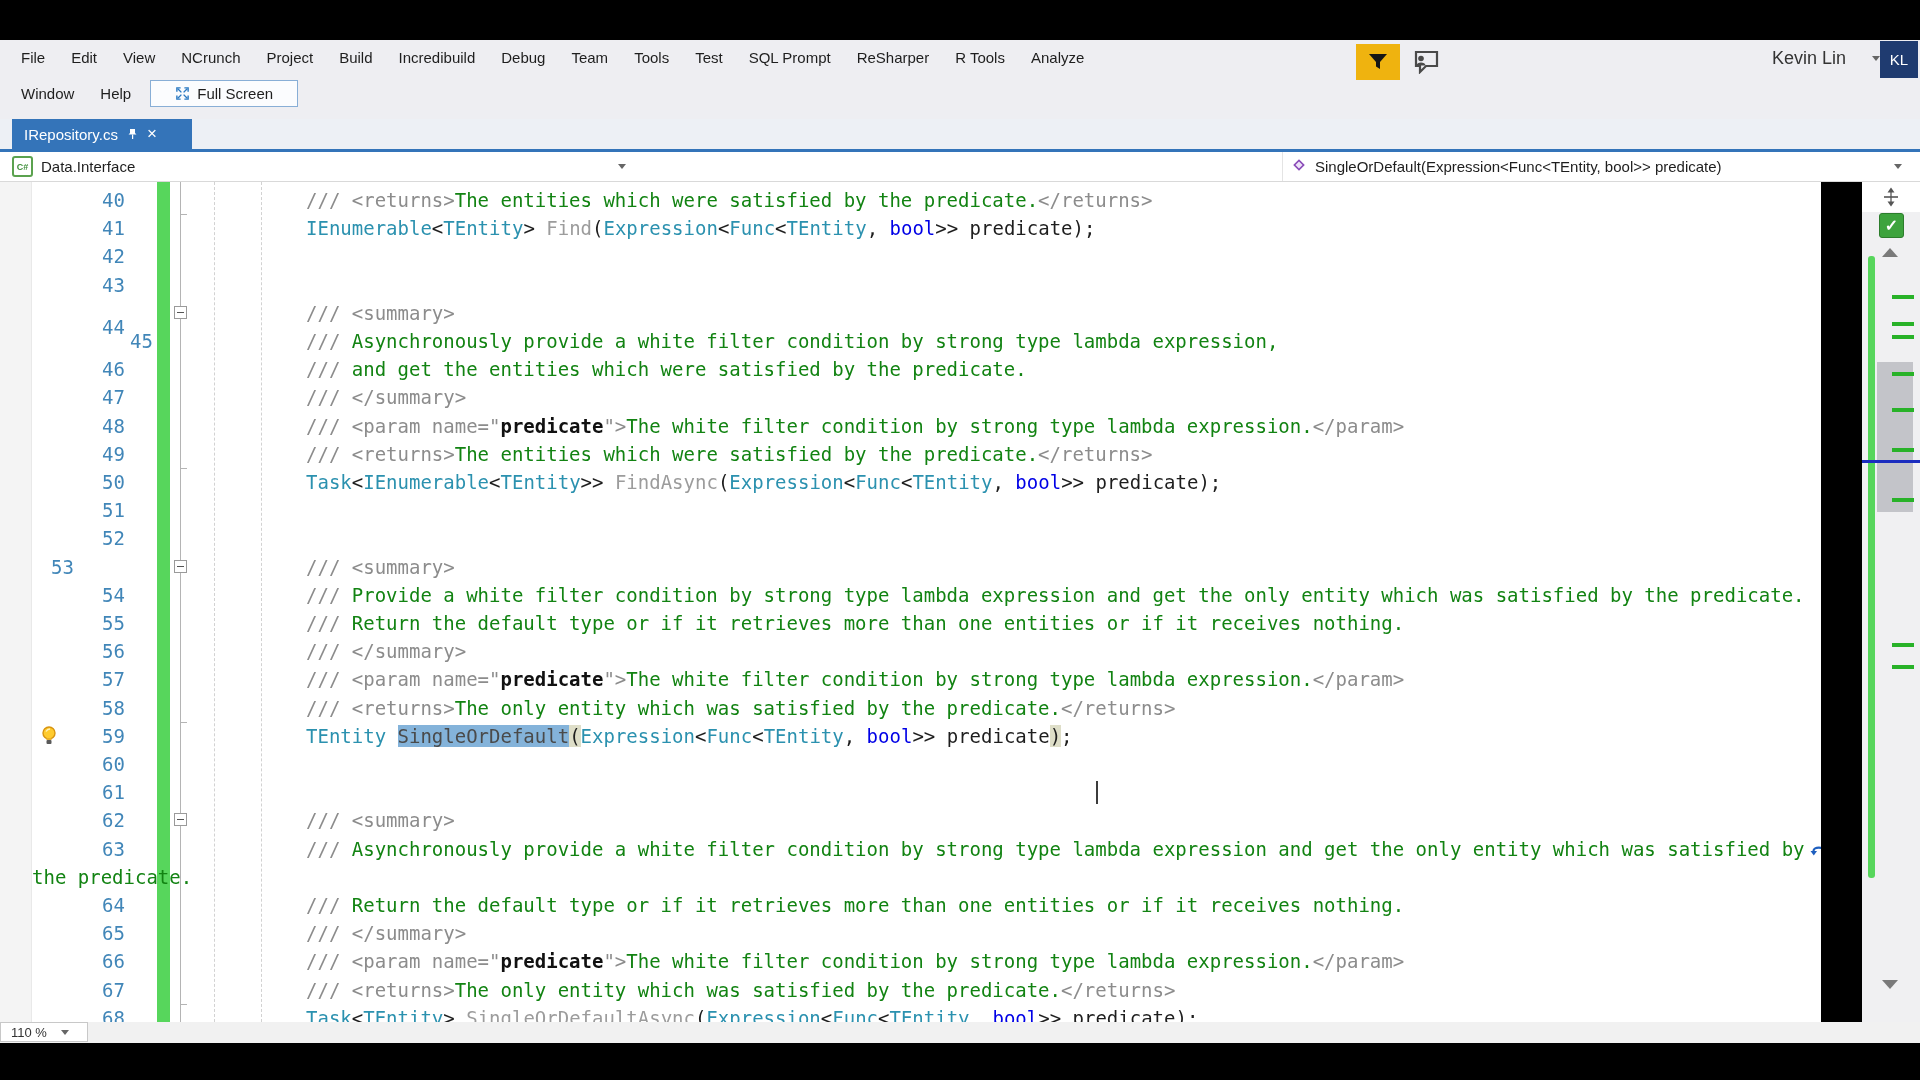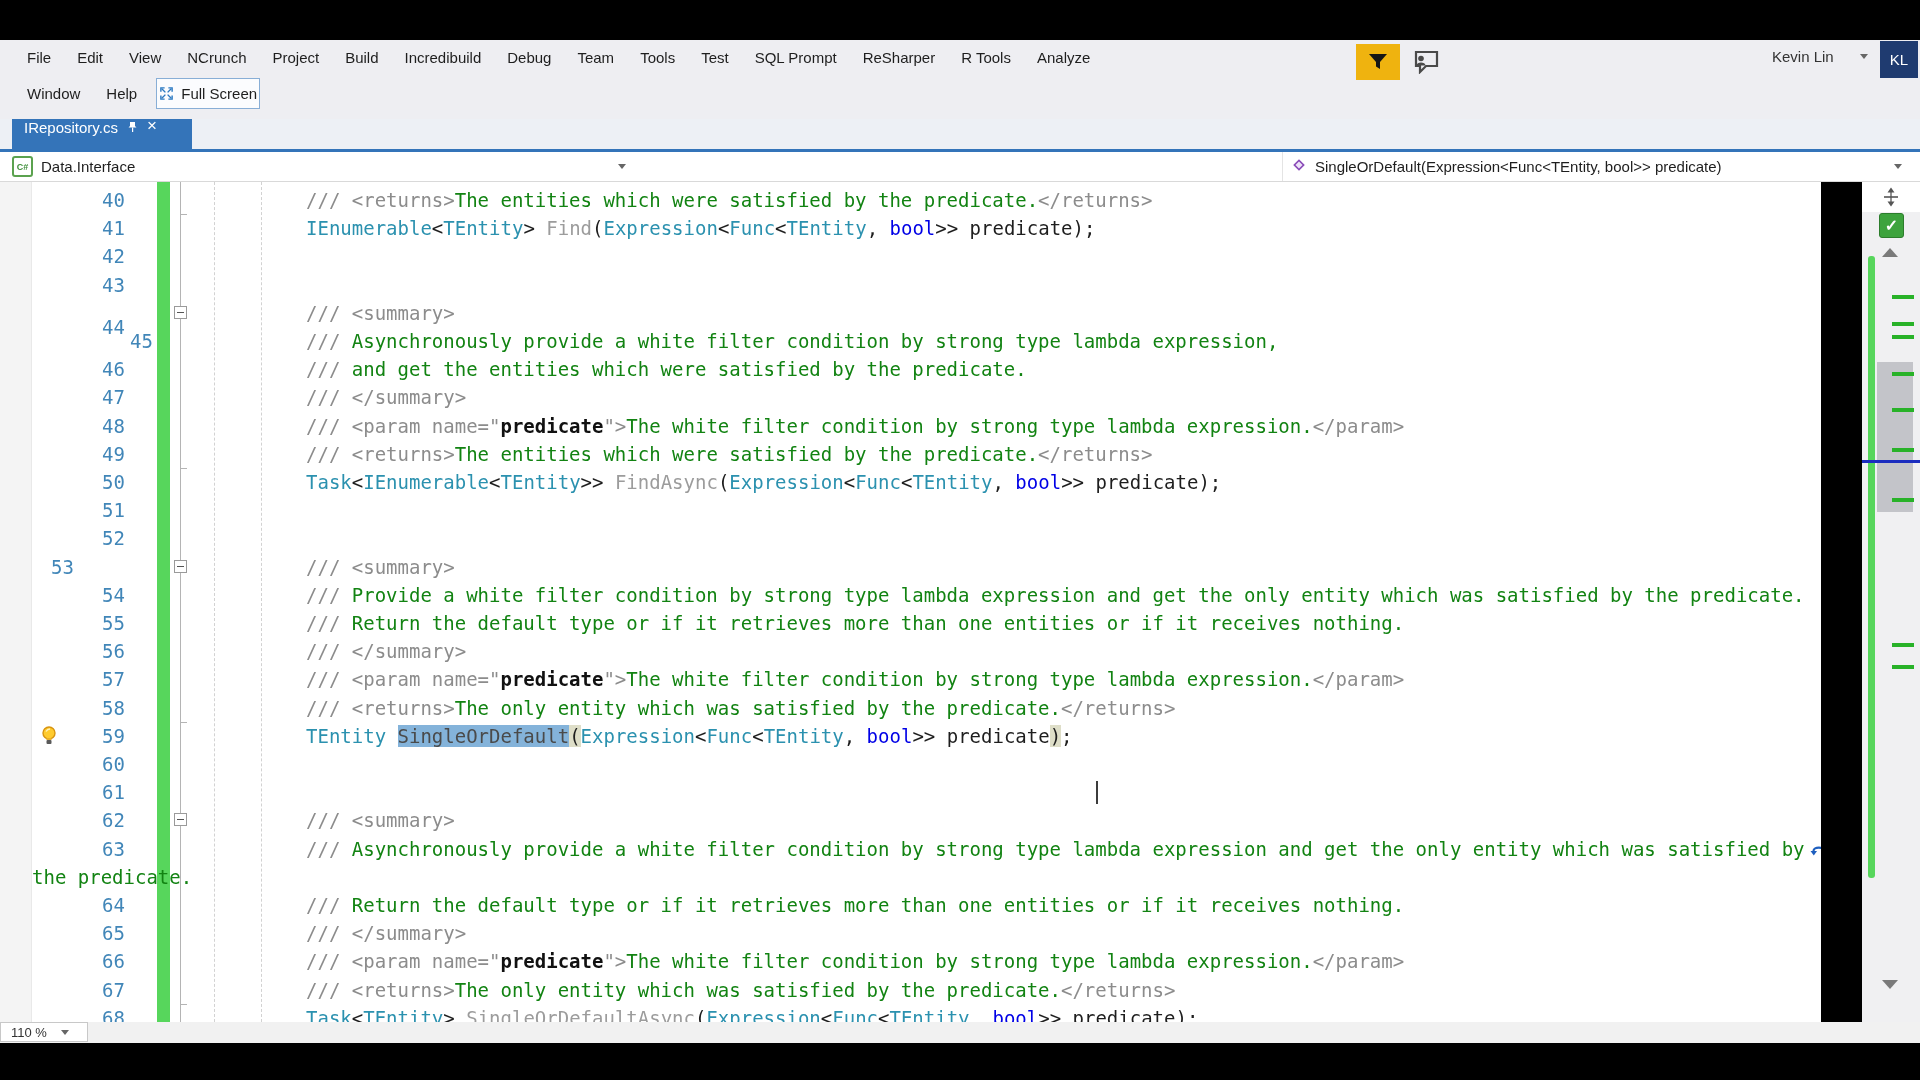--- a/index.html
+++ b/index.html
@@ -1,44 +1,44 @@
 <!DOCTYPE html>
 <html><head>
 <meta charset="utf-8">
 <style>
   html,body{margin:0;padding:0;background:#000;}
   #root{position:relative;width:1920px;height:1080px;background:#000;overflow:hidden;
         font-family:"Liberation Sans",sans-serif;-webkit-font-smoothing:antialiased;}
 
   
   #menubar{position:absolute;top:40px;left:0;right:0;height:79px;background:#eeeef2;}
-  .menurow{position:absolute;left:14px;display:flex;}
+  .menurow{position:absolute;left:8px;display:flex;align-items:center;}
   #menurow1{top:2px;}
   #menurow2{top:38px;}
   .menu-item{padding:7px 13px;font-size:15px;color:#1e1e1e;white-space:nowrap;cursor:default;}
-  #fullscreen-btn{display:flex;align-items:center;gap:7px;margin-left:6px;padding:4px 2px;
+  #fullscreen-btn{display:flex;align-items:center;gap:7px;margin-left:6px;padding:4px 24px;
       border:1px solid #88aed6;background:#fbfcfe;font-size:15px;color:#1e1e1e;}
   #filter-btn{position:absolute;left:1356px;top:4px;width:44px;height:36px;background:#efb30f;
       display:flex;align-items:center;justify-content:center;}
   #feedback-btn{position:absolute;left:1410px;top:10px;width:30px;height:24px;}
   #quick-launch{position:absolute;left:1462px;top:4px;width:294px;height:28px;background:#fff;
       border:1px solid #bdbdbd;}
   #quick-launch input{position:absolute;left:0;top:0;width:256px;height:26px;border:0;outline:none;
       padding:0 0 0 12px;font-size:15px;color:#333;font-family:"Liberation Sans",sans-serif;background:transparent;}
   #quick-launch input::placeholder{color:#8a8a8a;}
   #ql-mag{position:absolute;right:7px;top:5px;}
-  #user-menu{position:absolute;left:1772px;top:8px;font-size:15px;color:#333;display:flex;align-items:center;gap:26px;}
+  #user-menu{position:absolute;left:1772px;top:8px;font-size:18px;color:#333;display:flex;align-items:center;gap:26px;}
   .caret-down{width:0;height:0;border-left:4px solid transparent;border-right:4px solid transparent;border-top:5px solid #666;}
   #avatar{position:absolute;left:1880px;top:1px;width:38px;height:37px;background:#1f3b70;color:#fff;
       font-size:15px;display:flex;align-items:center;justify-content:center;}
 
   
   #tabrow{position:absolute;top:119px;left:0;right:0;height:30px;background:#edf0f5;}
   #doc-tab{position:absolute;left:12px;top:0;width:180px;height:30px;background:#3474b9;color:#fff;
-      display:flex;align-items:flex-start;padding-left:12px;box-sizing:border-box;gap:9px;font-size:15px;}
+      display:flex;align-items:center;padding-left:12px;box-sizing:border-box;gap:9px;font-size:15px;}
   #tab-underline{position:absolute;top:149px;left:0;right:0;height:3px;background:#3474b9;}
   #tab-close{color:#fff;font-size:17px;line-height:1;margin-top:-2px;}
 
   
   #navbar{position:absolute;top:152px;left:0;right:0;height:29px;background:#fff;border-bottom:1px solid #d9d9d9;box-sizing:content-box;}
   .combo{position:absolute;top:0;height:29px;display:flex;align-items:center;gap:8px;font-size:15px;color:#1e1e1e;padding-left:8px;box-sizing:border-box;}
   .combo .caret-down{position:absolute;right:10px;top:12px;}
   #combo-project{left:4px;width:632px;}
   #combo-type{left:642px;width:634px;border-left:1px solid #e4e4e4;}
   #combo-member{left:1282px;width:630px;border-left:1px solid #e4e4e4;}

